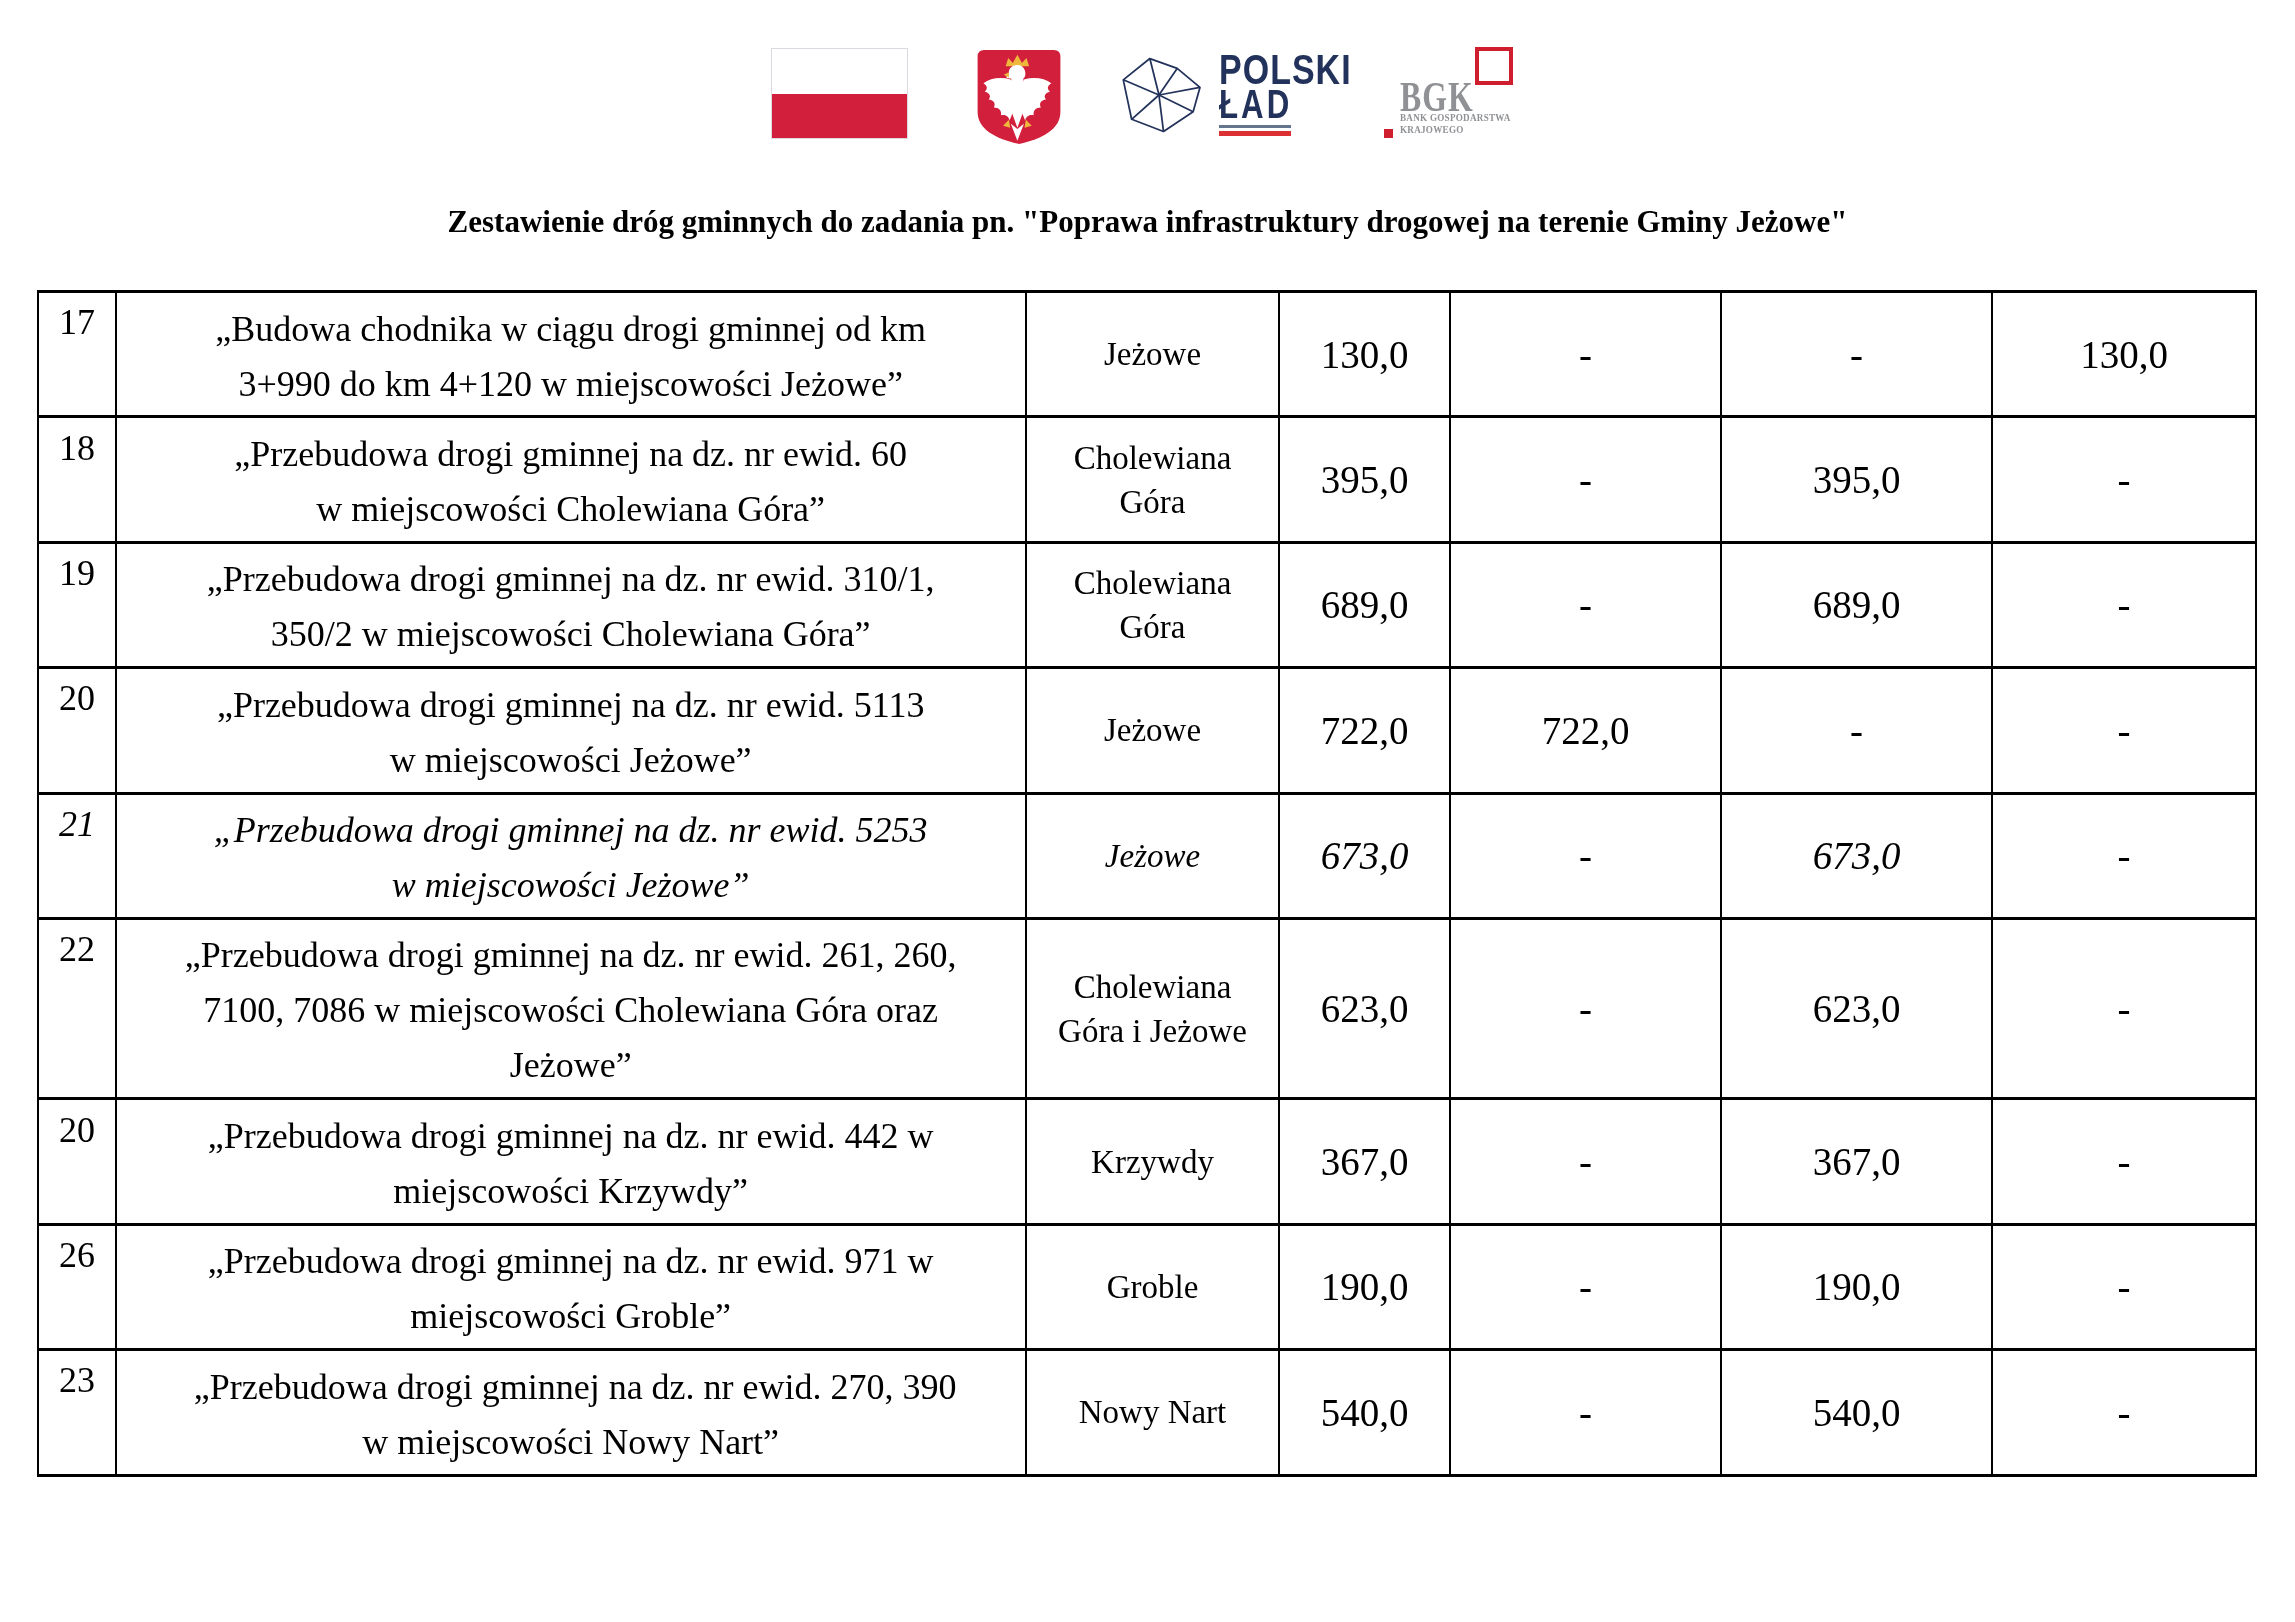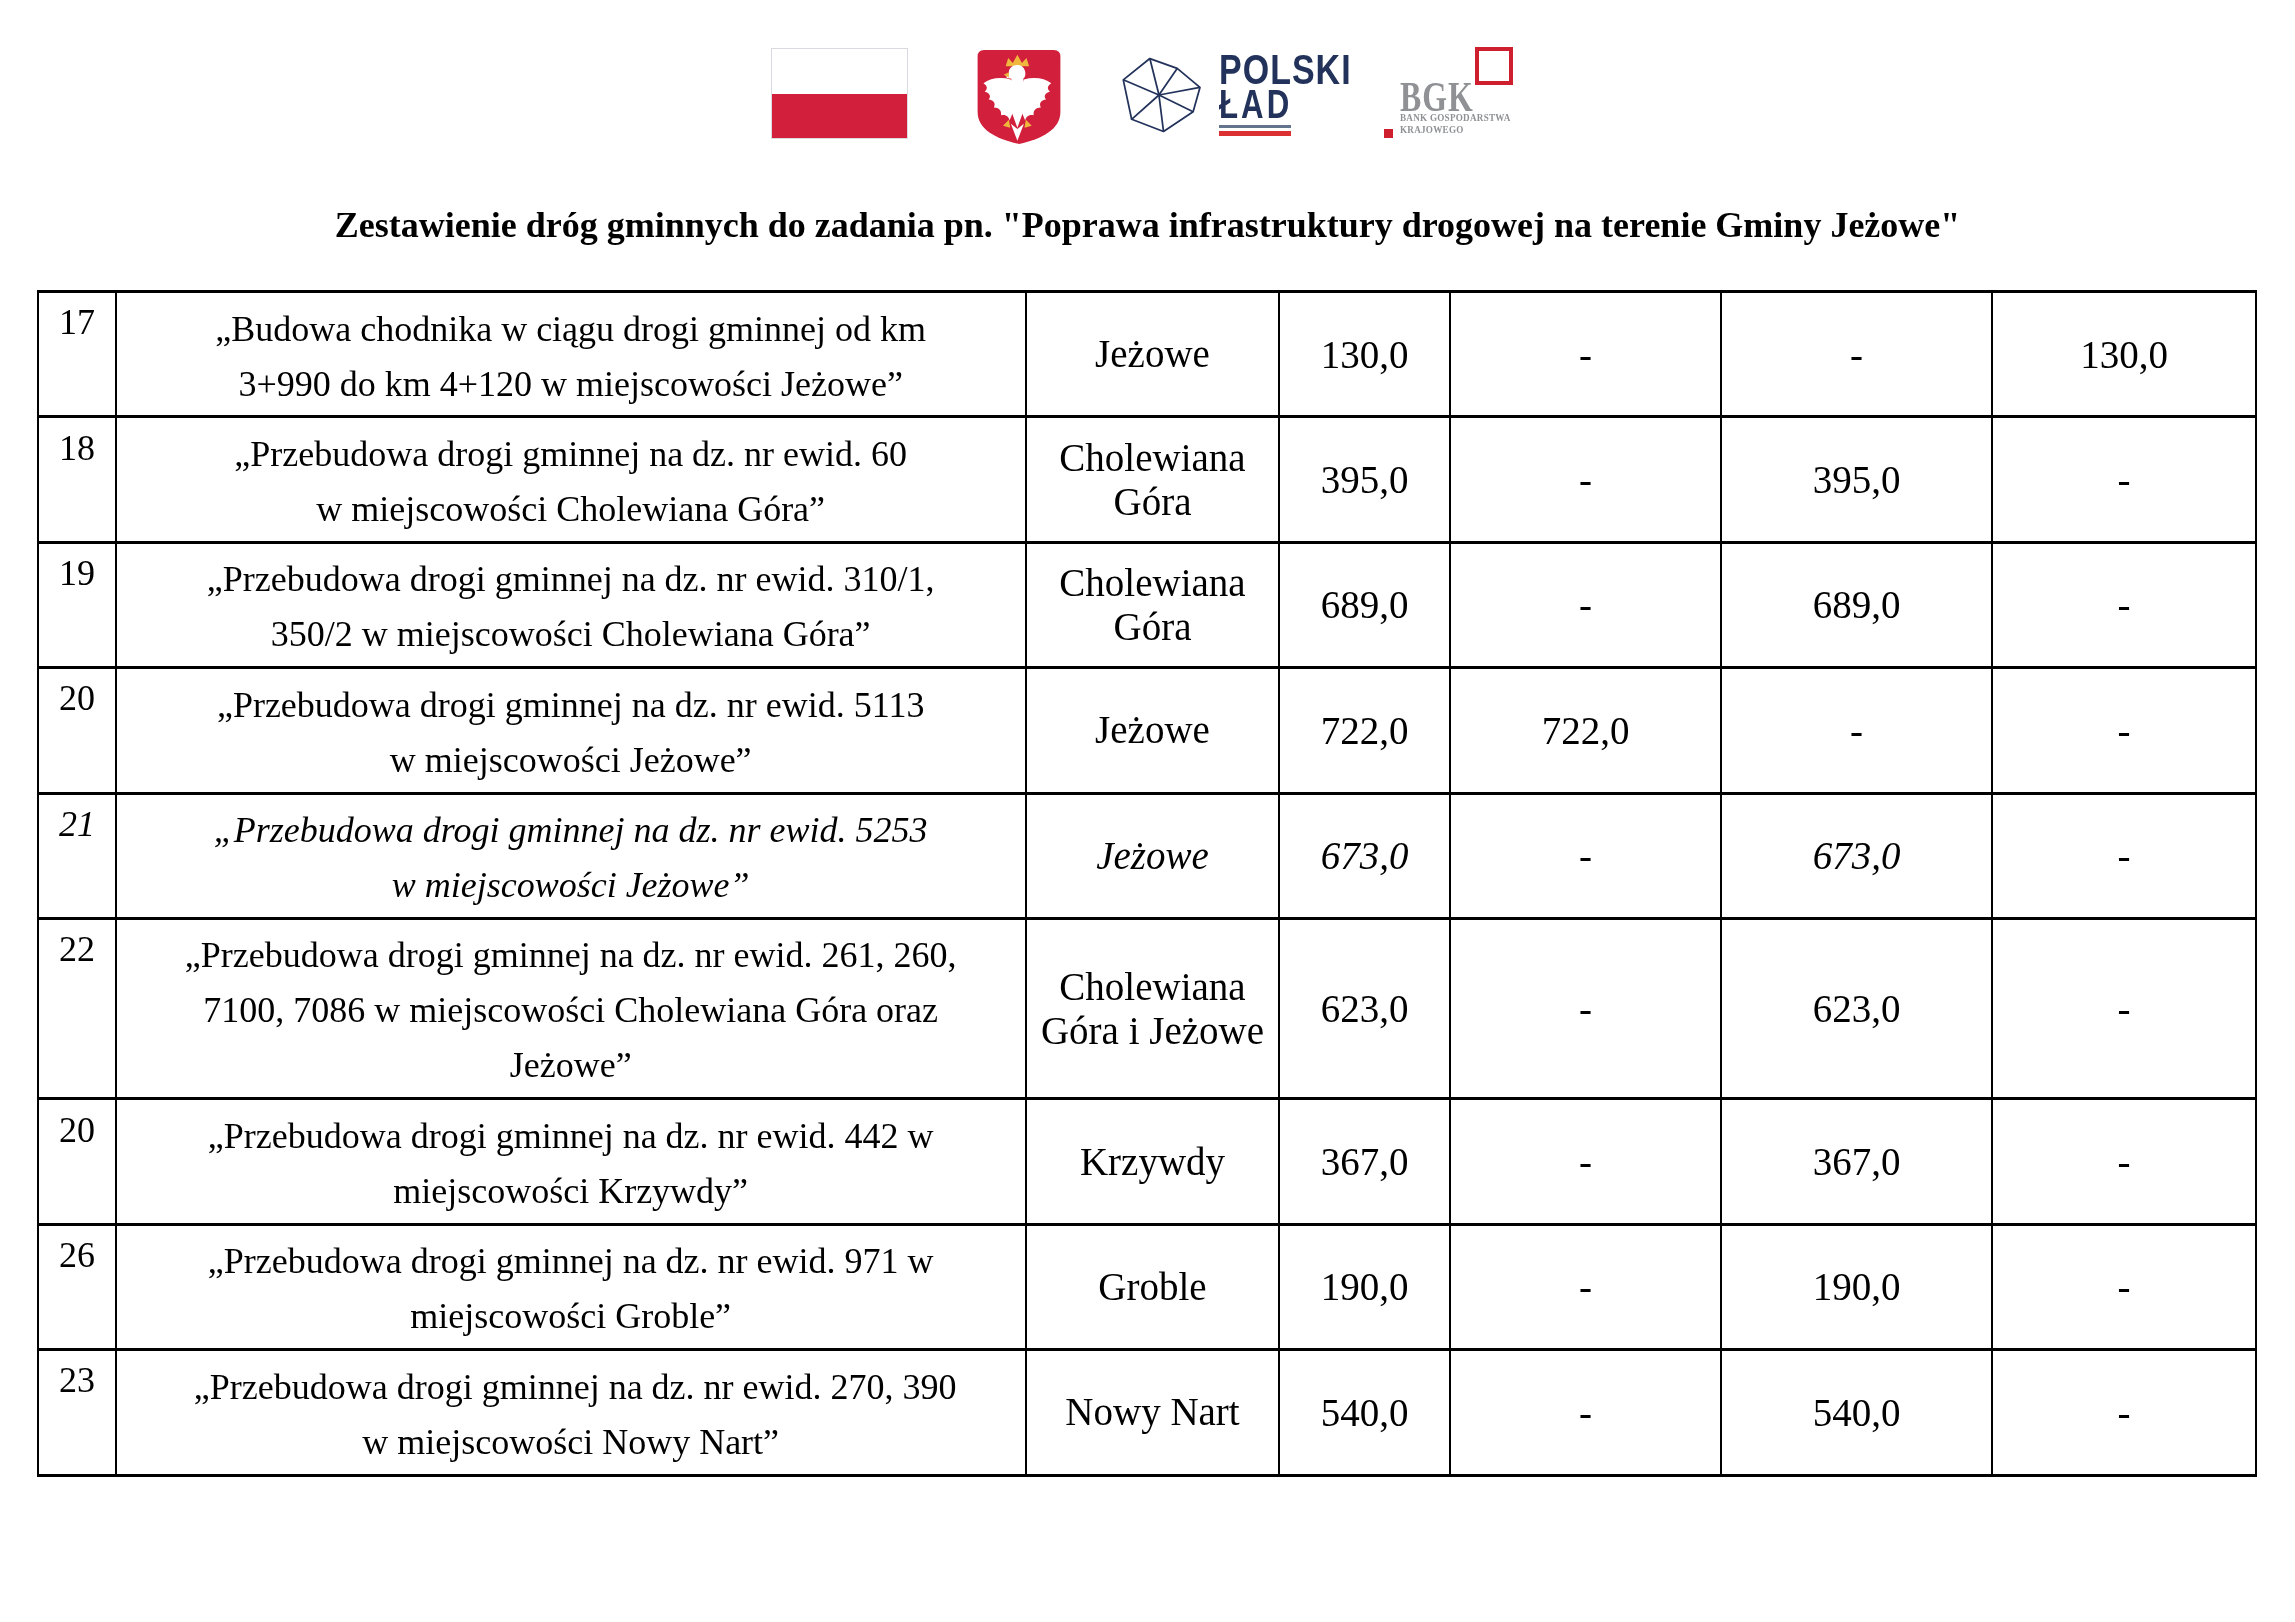--- a/index.html
+++ b/index.html
@@ -30,33 +30,33 @@
   #bgk-rect{position:absolute;left:91px;top:0;width:38px;height:38px;box-sizing:border-box;border:4.6px solid #cf1f2f;background:#fff;}
   #bgk-abbr{position:absolute;left:16.4px;top:28px;font-size:43px;line-height:43px;font-weight:600;
     color:#8f9194;letter-spacing:1.3px;transform:scaleX(0.74);transform-origin:0 0;white-space:nowrap;}
   .bgk-line{position:absolute;left:16.4px;color:#8f9194;font-weight:600;font-size:11px;line-height:11px;
     letter-spacing:0.3px;transform:scaleX(0.83);transform-origin:0 0;white-space:nowrap;}
   #bgk-line1{top:65px;}
   #bgk-line2{top:77px;}
   #bgk-sq{position:absolute;left:0;top:82px;width:9.2px;height:9.2px;background:#cf1f2f;}
 
   
-  #title{left:0;top:204px;width:2295px;text-align:center;font-size:36px;font-weight:bold;white-space:nowrap;}
+  #title{left:0;top:204px;width:2295px;text-align:center;font-size:31px;font-weight:bold;white-space:nowrap;}
 
   
   #roads{position:absolute;left:37px;top:290px;width:2218px;border-collapse:collapse;table-layout:fixed;}
   #roads td{
     border-left:2px solid #000;border-right:2px solid #000;
     border-top:3.3px solid #000;border-bottom:3.3px solid #000;
     box-sizing:border-box;overflow:hidden;
   }
   td.c-no{font-size:36px;line-height:41px;text-align:center;vertical-align:top;padding-top:9.2px;}
   td.c-desc{font-size:36px;line-height:55px;text-align:center;vertical-align:top;
     padding:8.5px 7.9px 3.9px 7.2px;white-space:pre-wrap;}
-  td.c-loc{font-size:39px;line-height:44px;text-align:center;vertical-align:middle;white-space:pre-wrap;padding:0 2.6px;}
+  td.c-loc{font-size:33px;line-height:44px;text-align:center;vertical-align:middle;white-space:pre-wrap;padding:0 2.6px;}
   td.c-num{font-size:39px;line-height:43px;text-align:center;vertical-align:middle;}
 </style>
 </head>
 <body>
 
 <div id="flag" class="abs">
   <div class="half-white"></div>
   <div class="half-red"></div>
 </div>
 

